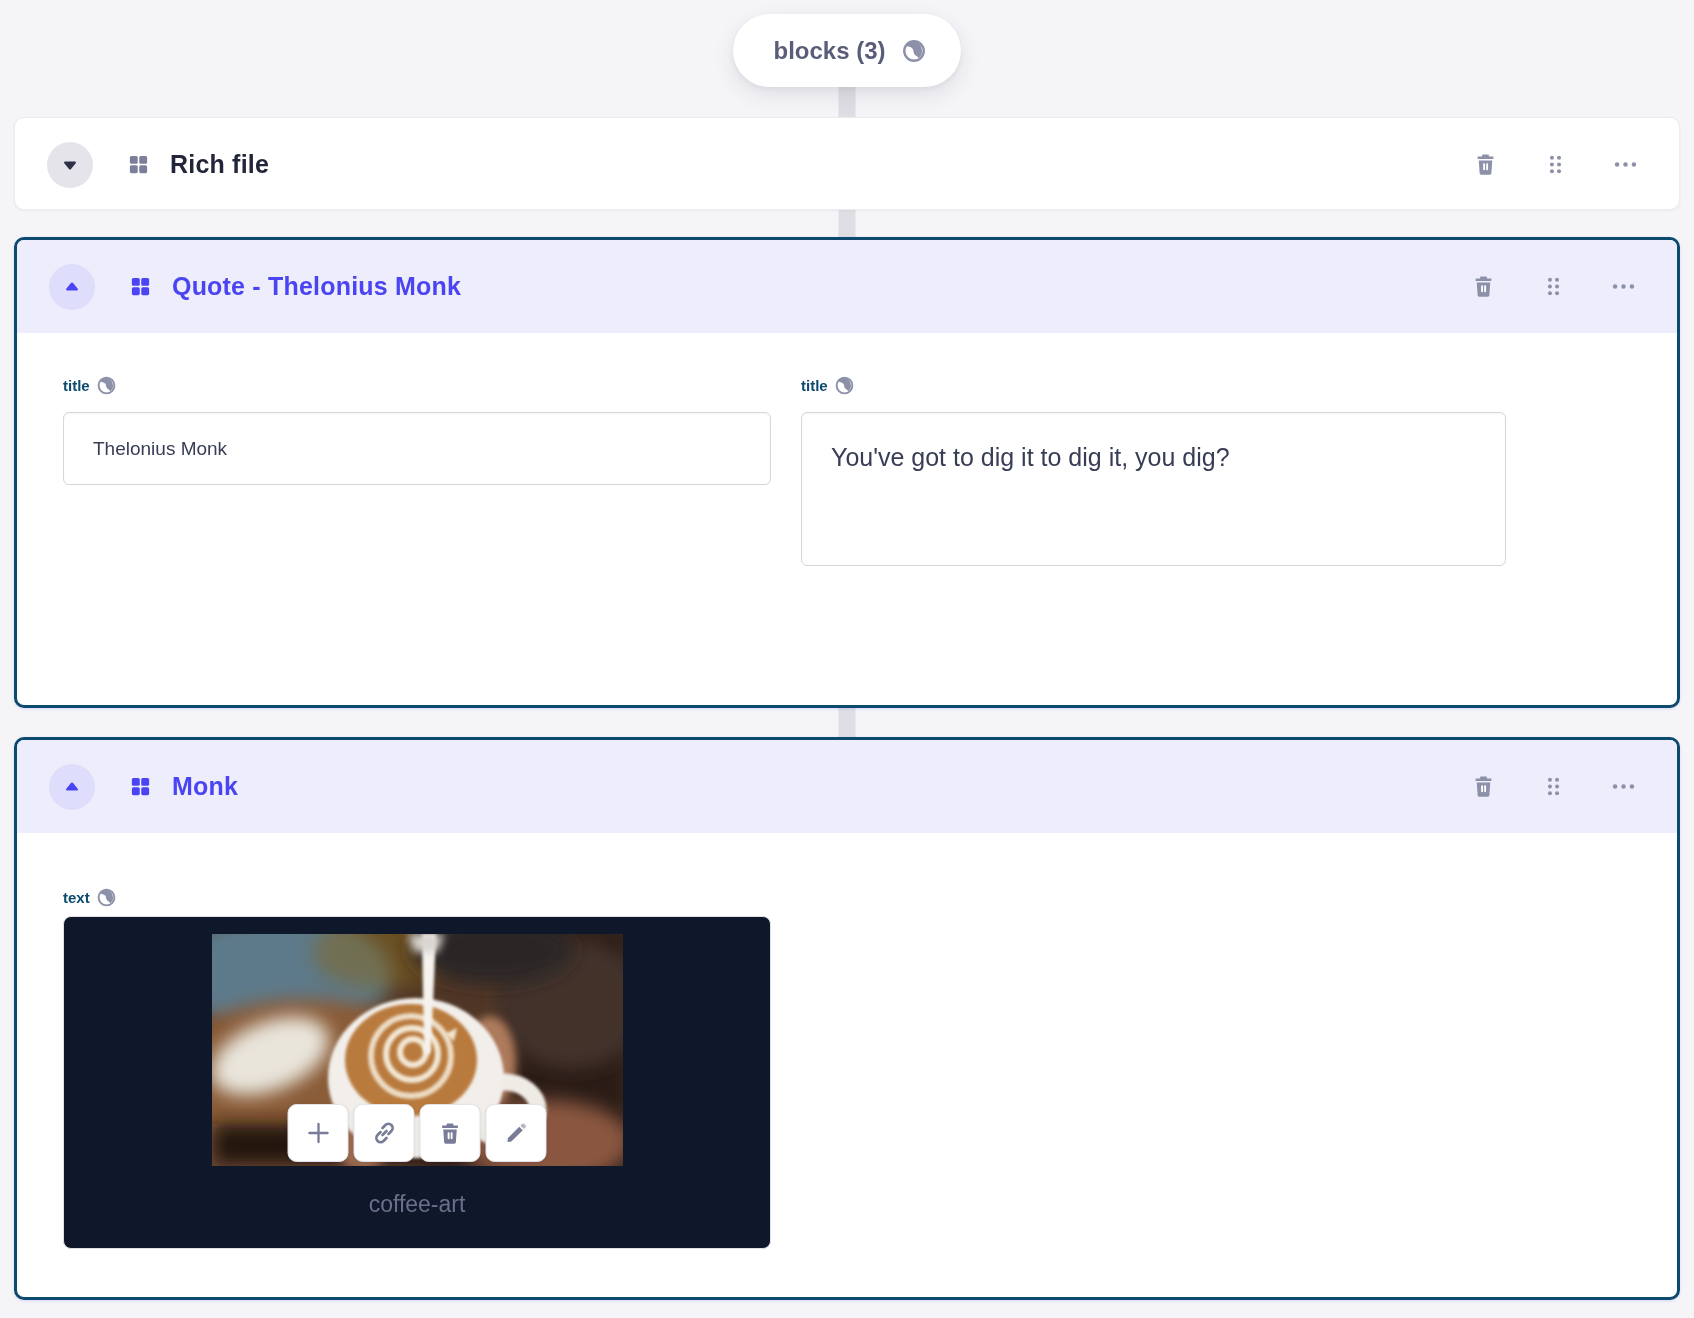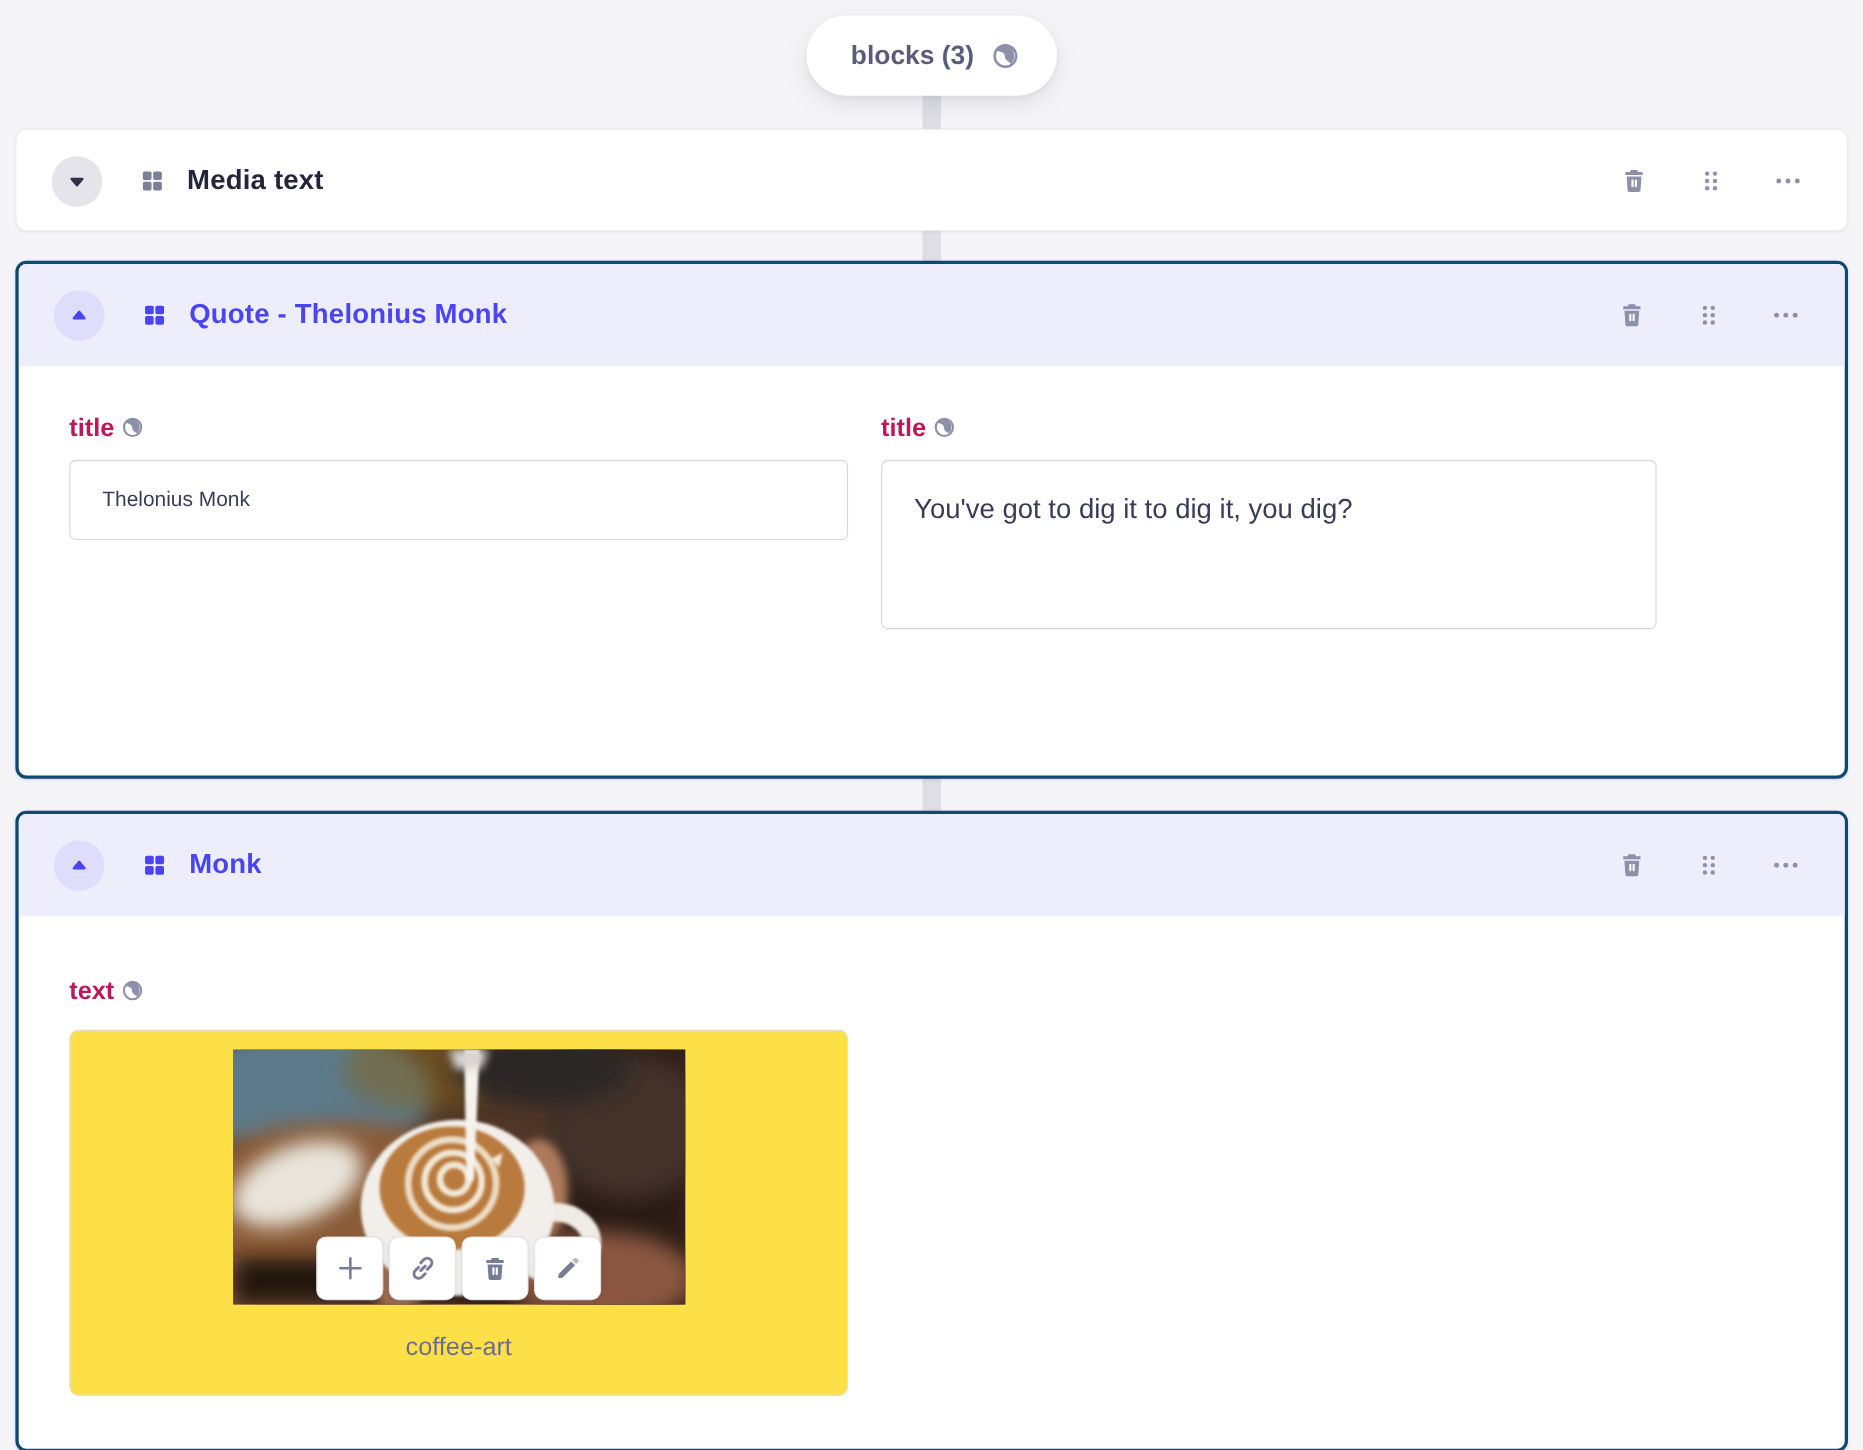--- a/index.html
+++ b/index.html
@@ -81,21 +81,21 @@
     color: #8C90A8; display: flex; align-items: center; justify-content: center;
   }
 
   
   .quote-content {
     display: grid; grid-template-columns: 708px 705px;
     column-gap: 30px; padding: 42px 0 0 46px; height: 372px;
   }
   .field-label {
     display: flex; align-items: center; gap: 6px;
-    font-size: 23px; font-weight: 700; color: #be185d;
+    font-size: 15px; font-weight: 700; color: #0c4a6e;
   }
   .field-label .globe { color: #8C90A8; }
   .text-input {
     margin-top: 16px; width: 100%; height: 73px;
     border: 1px solid #D6D6DC; border-radius: 6px;
     padding: 0 29px; font-size: 19px; color: #383D56;
     font-family: "Liberation Sans", sans-serif;
     background: #fff; outline: none;
     box-shadow: inset 0 1px 2px rgba(35,38,59,.04);
   }
@@ -104,22 +104,22 @@
     border: 1px solid #D6D6DC; border-radius: 6px;
     padding: 26px 29px; font-size: 25px; line-height: 1.45; color: #383D56;
     font-family: "Liberation Sans", sans-serif;
     background: #fff; outline: none;
     box-shadow: inset 0 1px 2px rgba(35,38,59,.04);
   }
 
   
   .media-content { padding: 54px 46px 48px 46px; }
   .file-panel {
-    margin-top: 22px; width: 708px;
-    background: #fde047; border: 1px solid #DFDFE4; border-radius: 8px;
+    margin-top: 8px; width: 708px;
+    background: #0f172a; border: 1px solid #DFDFE4; border-radius: 8px;
     display: flex; flex-direction: column; align-items: center;
     padding: 17px 0 30px;
   }
   .photo-wrap { position: relative; width: 411px; height: 232px; cursor: pointer; }
   .photo-wrap svg.photo { display: block; width: 411px; height: 232px; }
   .media-toolbar {
     position: absolute; left: 50%; bottom: 4px; transform: translateX(-50%);
     display: flex; gap: 5px;
   }
   .media-btn {
@@ -203,21 +203,21 @@
       <button class="collapse-btn gray">
         <svg width="26" height="26" viewBox="0 0 24 24">
             <use href="#i-down"></use>
           </svg>
       </button>
       <span class="type-icon gray">
         <svg width="23" height="23" viewBox="0 0 24 24">
             <use href="#i-grid"></use>
           </svg>
       </span>
-      <span class="block-title dark">Media text</span>
+      <span class="block-title dark">Rich file</span>
       <span class="header-actions">
         <button class="icon-btn">
           <svg width="27" height="27" viewBox="0 0 24 24">
               <use href="#i-trash"></use>
             </svg>
         </button>
         <button class="icon-btn">
           <svg width="25" height="25" viewBox="0 0 24 24">
               <use href="#i-drag"></use>
             </svg>

